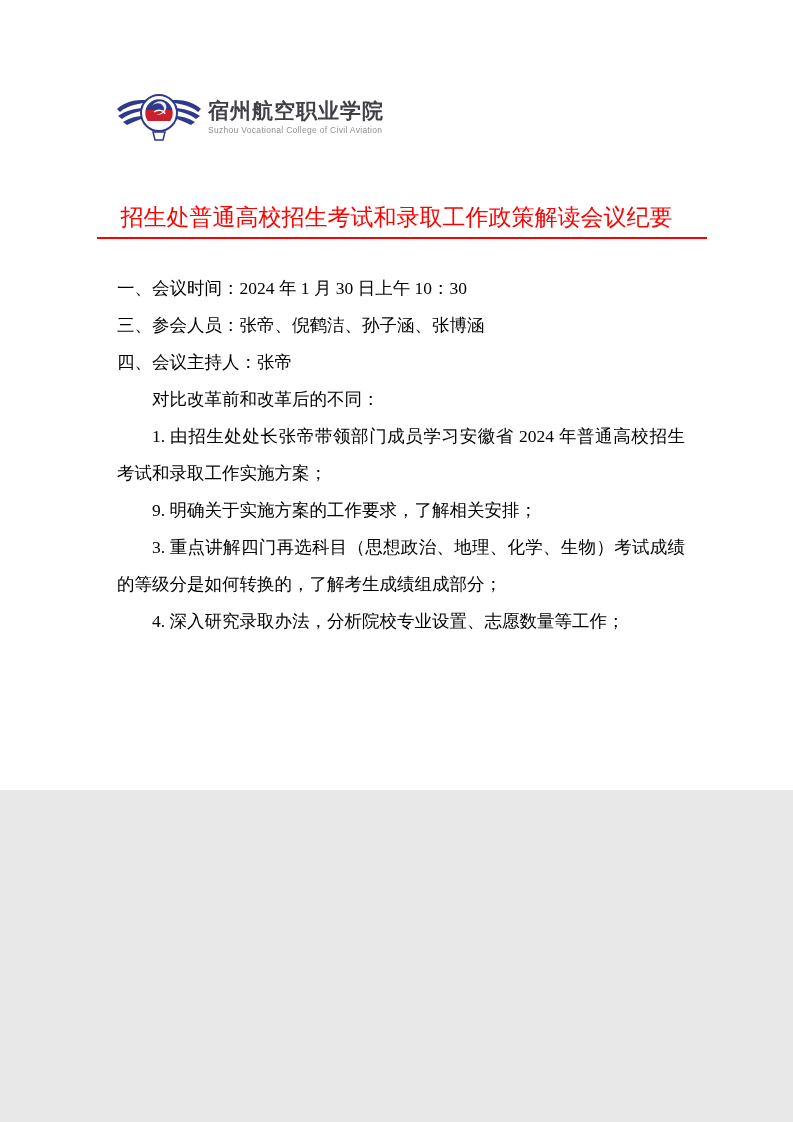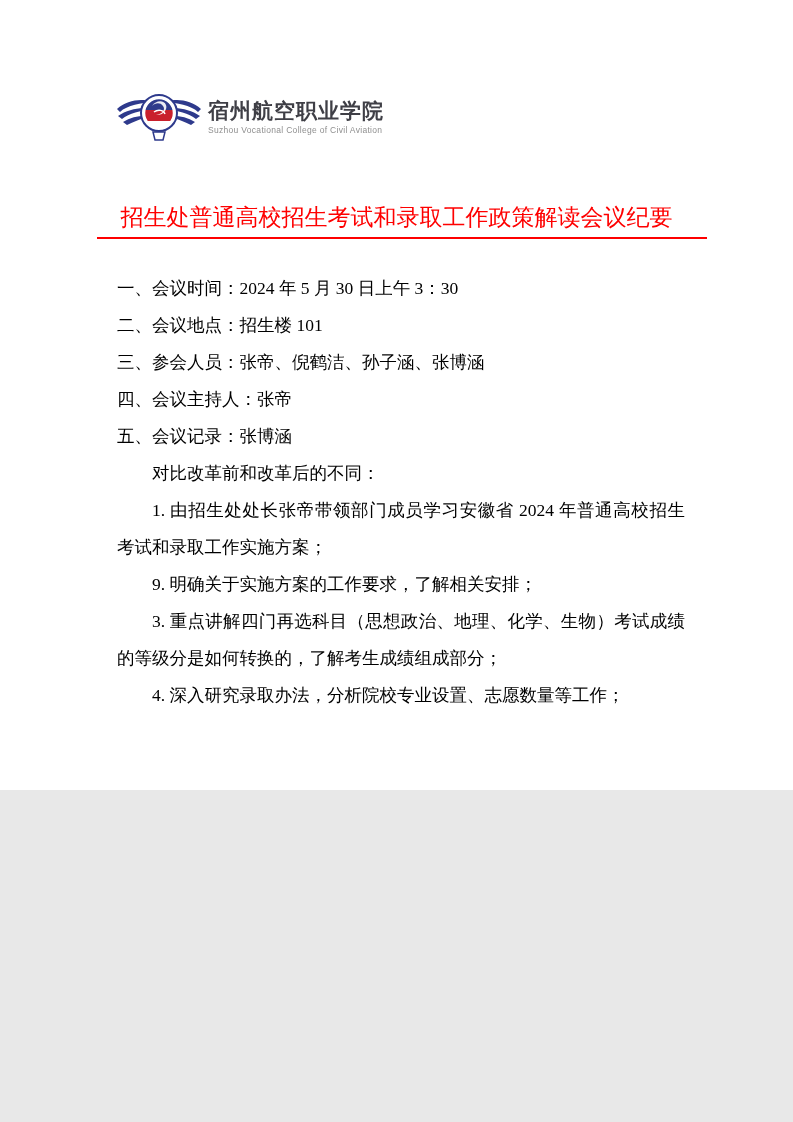--- a/index.html
+++ b/index.html
@@ -131,25 +131,23 @@
     <div class="logo-text">
       <div class="logo-name-cn">宿州航空职业学院</div>
       <div class="logo-name-en">Suzhou Vocational College of Civil Aviation</div>
     </div>
   </div>
 
   <div class="doc-title">招生处普通高校招生考试和录取工作政策解读会议纪要</div>
   <div class="title-rule"></div>
 
   <div class="doc-body">
-    <p class="meta-line">一、会议时间：2024 年 5 月 30 日上午 3：30</p>
-    <p class="meta-line">二、会议地点：招生楼 101</p>
+    <p class="meta-line">一、会议时间：2024 年 1 月 30 日上午 10：30</p>
     <p class="meta-line">三、参会人员：张帝、倪鹤洁、孙子涵、张博涵</p>
     <p class="meta-line">四、会议主持人：张帝</p>
-    <p class="meta-line">五、会议记录：张博涵</p>
     <p class="para">对比改革前和改革后的不同：</p>
     <p class="para">1. 由招生处处长张帝带领部门成员学习安徽省 2024 年普通高校招生考试和录取工作实施方案；</p>
     <p class="para">9. 明确关于实施方案的工作要求，了解相关安排；</p>
     <p class="para">3. 重点讲解四门再选科目（思想政治、地理、化学、生物）考试成绩的等级分是如何转换的，了解考生成绩组成部分；</p>
     <p class="para">4. 深入研究录取办法，分析院校专业设置、志愿数量等工作；</p>
   </div>
 
   <div class="footer-note">附会议照片</div>
 
 </div>

